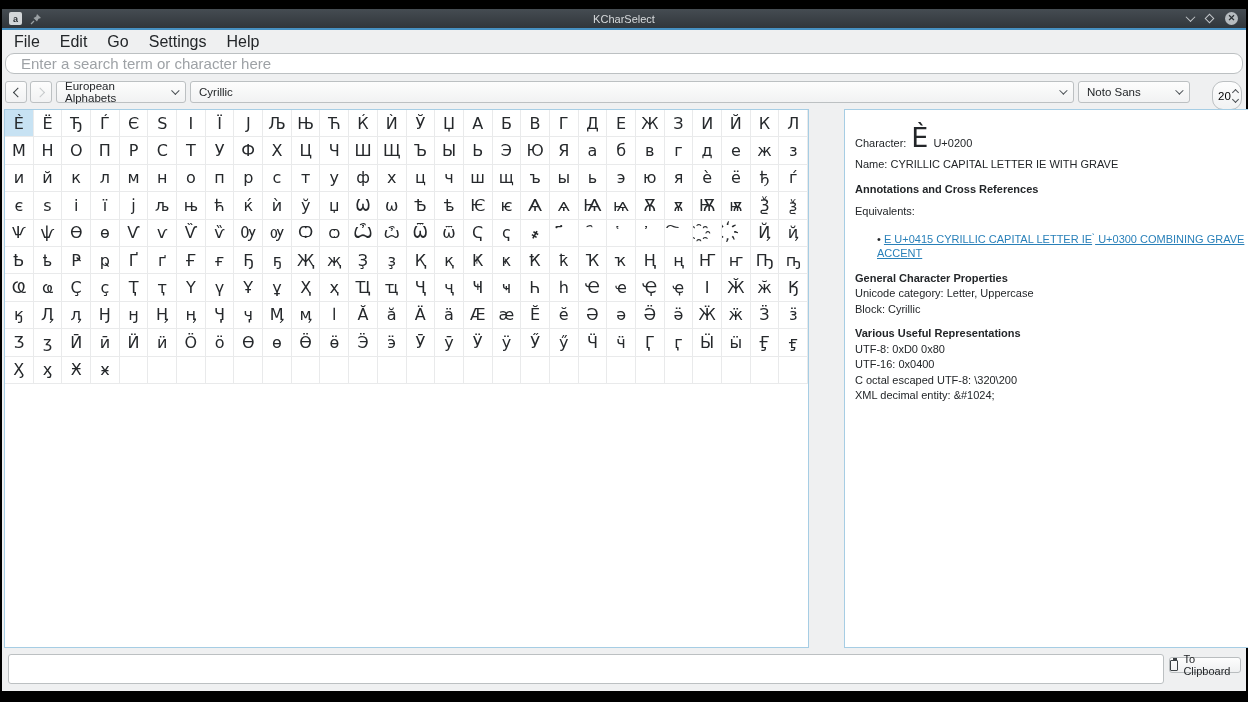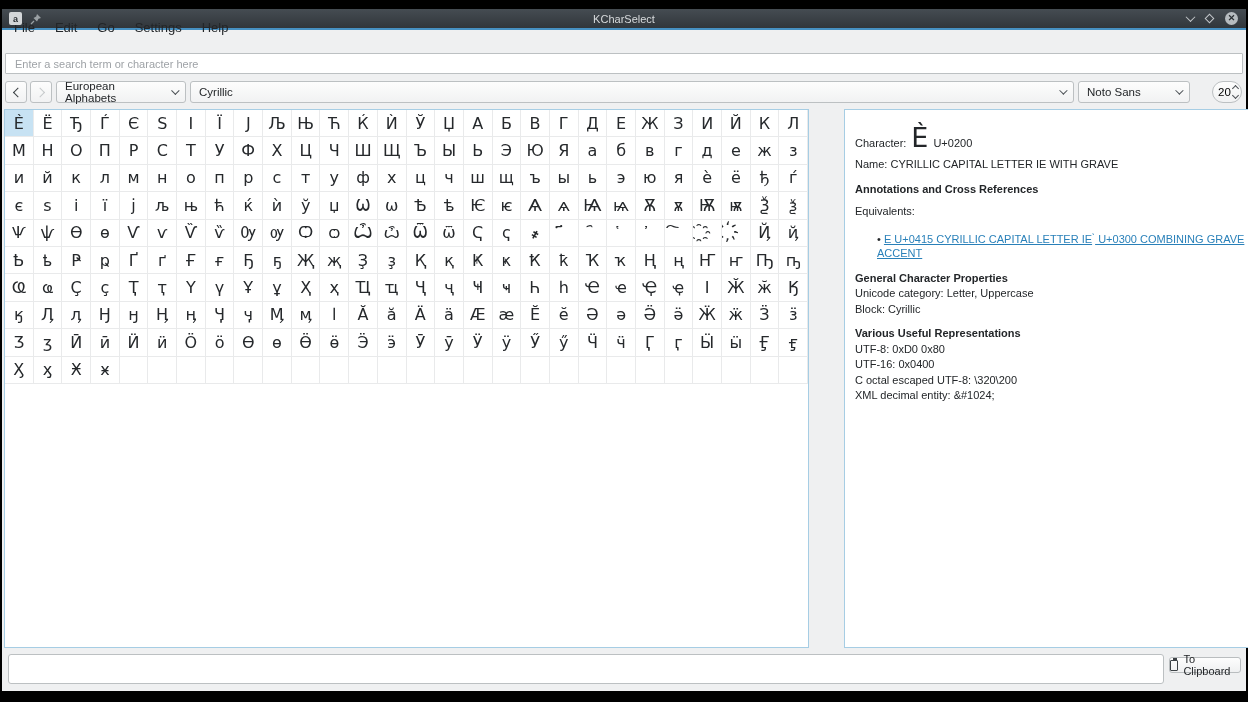--- a/index.html
+++ b/index.html
@@ -15,39 +15,39 @@
     font-size:9px; display:flex; align-items:center; justify-content:center; font-weight:bold; }
   .tb-right { position:absolute; right:8px; top:0; height:19px; display:flex; align-items:center; gap:12px; z-index:2; }
   .chev-down { width:7px; height:7px; border-right:1.6px solid #c3c7ca; border-bottom:1.6px solid #c3c7ca;
     transform:rotate(45deg) translate(-1px,-1px); }
   .diamond { width:7px; height:7px; border:1.4px solid #c3c7ca; transform:rotate(45deg); }
   .closebtn { width:13px; height:13px; border-radius:50%; background:#b6bbbf; color:#2a2f33;
     font-size:9px; line-height:12px; text-align:center; font-weight:bold; }
   .accent { position:absolute; left:0; top:19px; width:100%; height:2px; background:#4690c2; }
 
   
-  .menubar { position:absolute; left:2px; top:8px; height:21px; display:flex; align-items:center; font-size:13px; color:#232629; }
+  .menubar { position:absolute; left:2px; top:22px; height:21px; display:flex; align-items:center; font-size:16px; color:#232629; }
   .menu-item { padding:3px 10px; }
 
   
   .search { position:absolute; left:3px; top:44px; width:1238px; height:21px; border:1px solid #bcc0c2;
-    border-radius:1px; background:#fff; font-size:11px; padding:0 9px; color:#232629; font-family:"Liberation Sans",sans-serif; }
+    border-radius:9px; background:#fff; font-size:15px; padding:0 15px; color:#232629; font-family:"Liberation Sans",sans-serif; }
   .search::placeholder { color:#9ea2a6; }
 
   
   .tbtn { position:absolute; top:72px; width:22px; height:22px; border:1px solid #bcc0c2; border-radius:3px;
     background:linear-gradient(#fdfdfd,#f1f2f3); display:flex; align-items:center; justify-content:center; }
   .chevL { width:7px; height:7px; border-left:1.8px solid #3c4145; border-bottom:1.8px solid #3c4145; transform:rotate(45deg) translate(1px,-1px); }
   .chevR { width:7px; height:7px; border-right:1.8px solid #c7cacc; border-top:1.8px solid #c7cacc; transform:rotate(45deg) translate(-1px,1px); }
   .combo { position:absolute; top:72px; height:22px; border:1px solid #bcc0c2; border-radius:3px;
     background:linear-gradient(#fdfdfd,#f1f2f3); display:flex; align-items:center; font-size:11.5px;
     color:#232629; padding:0 8px; justify-content:space-between; }
   .combo .cchev { width:6px; height:6px; border-right:1.4px solid #4a4f54; border-bottom:1.4px solid #4a4f54;
     transform:rotate(45deg) translateY(-2px); margin-left:8px; }
-  .spin { position:absolute; top:72px; left:1210px; width:30px; height:22px; border:1px solid #bcc0c2; border-radius:11px;
+  .spin { position:absolute; top:72px; left:1210px; width:30px; height:29px; border:1px solid #bcc0c2; border-radius:11px;
     background:linear-gradient(#fdfdfd,#f1f2f3); display:flex; align-items:center; font-size:11.5px; padding:0 3px 0 5px; justify-content:space-between; }
   .spin .arrows { display:flex; flex-direction:column; gap:2px; }
   .sa-up { width:5px; height:5px; border-left:1.3px solid #4a4f54; border-top:1.3px solid #4a4f54; transform:rotate(45deg); }
   .sa-dn { width:5px; height:5px; border-right:1.3px solid #4a4f54; border-bottom:1.3px solid #4a4f54; transform:rotate(45deg); }
 
   
   .charpanel { position:absolute; left:2px; top:100px; width:805px; height:539px; background:#fff; border:1px solid #a6cde4; overflow:hidden; }
   .chargrid { display:grid; grid-template-columns:repeat(28,1fr); grid-auto-rows:27.4px; }
   .cell { border-right:1px solid #e9eaeb; border-bottom:1px solid #e9eaeb; display:flex; align-items:center;
     justify-content:center; font-family:"DejaVu Sans",sans-serif; font-size:16px; color:#26292c; overflow:hidden; }

